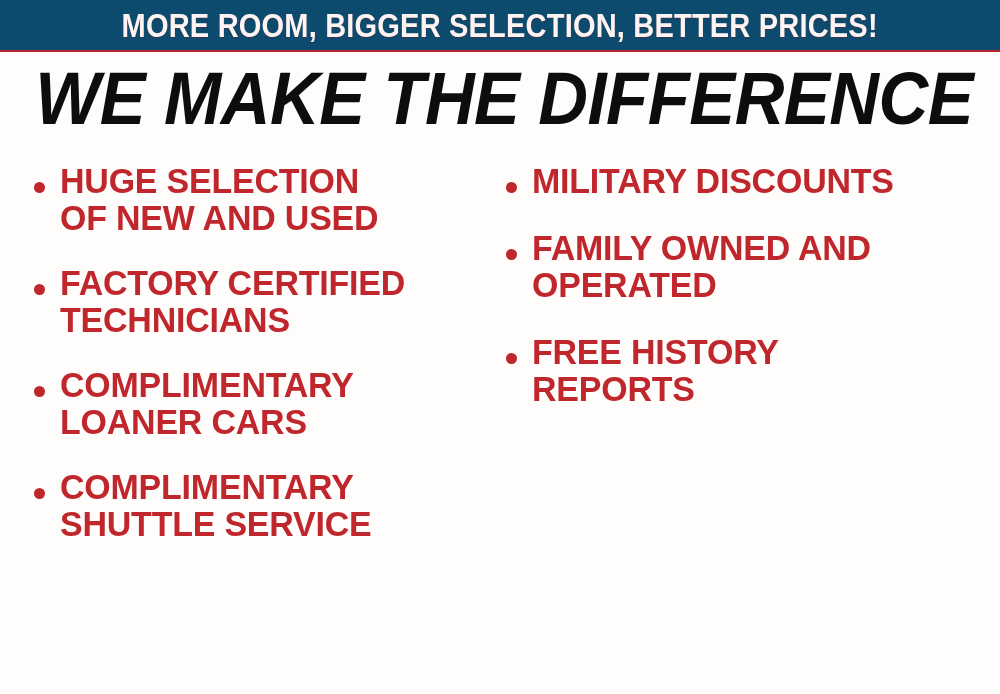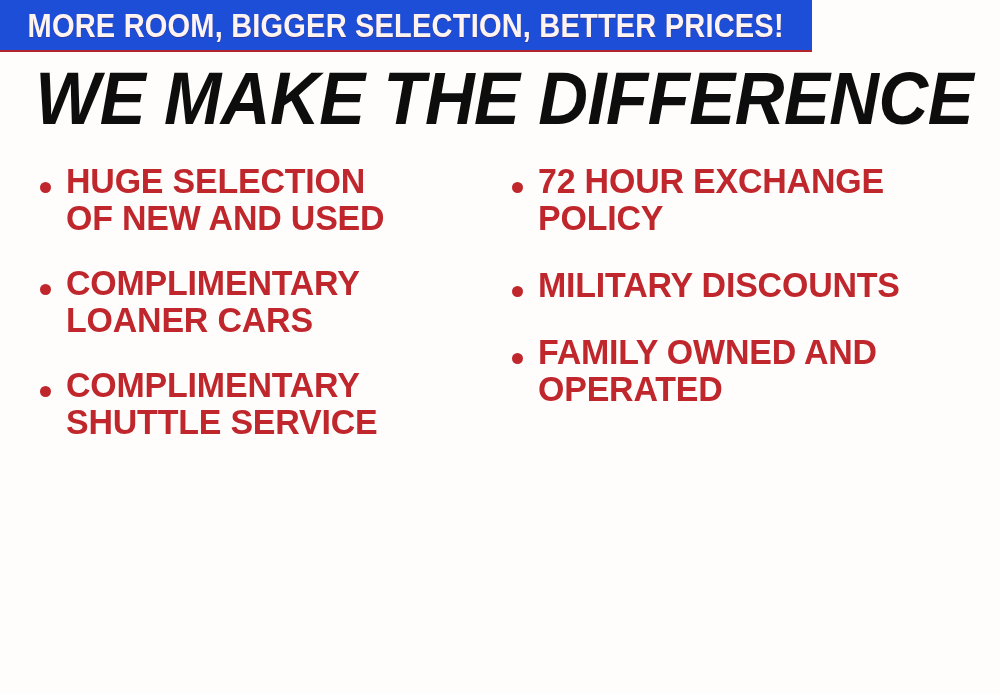--- a/index.html
+++ b/index.html
@@ -21,23 +21,23 @@
     height: 694px;
     background: #fefdfb;
     overflow: hidden;
   }
 
   
   #banner {
     position: absolute;
     left: 0;
     top: 0;
-    width: 812px;
+    width: 1000px;
     height: 52px;
-    background: #1d4ed8;
+    background: #0c4a6e;
     border-bottom: 2px solid #b3242c;
     display: flex;
     align-items: center;
     justify-content: center;
     box-sizing: border-box;
   }
   #banner-text {
     color: #fdf4f2;
     font-family: "Liberation Sans", sans-serif;
     font-weight: bold;
@@ -68,21 +68,21 @@
     line-height: 74px;
     letter-spacing: -0.5px;
     white-space: nowrap;
     transform: scaleX(0.93);
     transform-origin: center center;
   }
 
   
   #columns {
     position: absolute;
-    left: 14px;
+    left: 8px;
     top: 162px;
     width: 940px;
     height: 532px;
     display: flex;
     align-items: flex-start;
     justify-content: flex-end;
   }
   .column {
     box-sizing: border-box;
   }
@@ -148,54 +148,59 @@
 
     <div class="column" id="col-left">
 
       <div class="bullet-item">
         <span class="bullet-dot"></span>
         <span class="bullet-text">HUGE SELECTION
 OF NEW AND USED</span>
       </div>
 
 
+      <div class="bullet-item">
+        <span class="bullet-dot"></span>
+        <span class="bullet-text">FACTORY CERTIFIED
+TECHNICIANS</span>
+      </div>
 
       <div class="bullet-item">
         <span class="bullet-dot"></span>
         <span class="bullet-text">COMPLIMENTARY
 LOANER CARS</span>
       </div>
 
       <div class="bullet-item">
         <span class="bullet-dot"></span>
         <span class="bullet-text">COMPLIMENTARY
 SHUTTLE SERVICE</span>
       </div>
 
     </div>
 
     <div class="column" id="col-right">
 
-      <div class="bullet-item">
-        <span class="bullet-dot"></span>
-        <span class="bullet-text">72 HOUR EXCHANGE
-POLICY</span>
-      </div>
 
 
 
       <div class="bullet-item">
         <span class="bullet-dot"></span>
         <span class="bullet-text">MILITARY DISCOUNTS</span>
       </div>
 
       <div class="bullet-item">
         <span class="bullet-dot"></span>
         <span class="bullet-text">FAMILY OWNED AND
 OPERATED</span>
       </div>
 
+      <div class="bullet-item">
+        <span class="bullet-dot"></span>
+        <span class="bullet-text">FREE HISTORY
+REPORTS</span>
+      </div>
 
     </div>
 
   </div>
 
 </div>
 
 </body></html>

